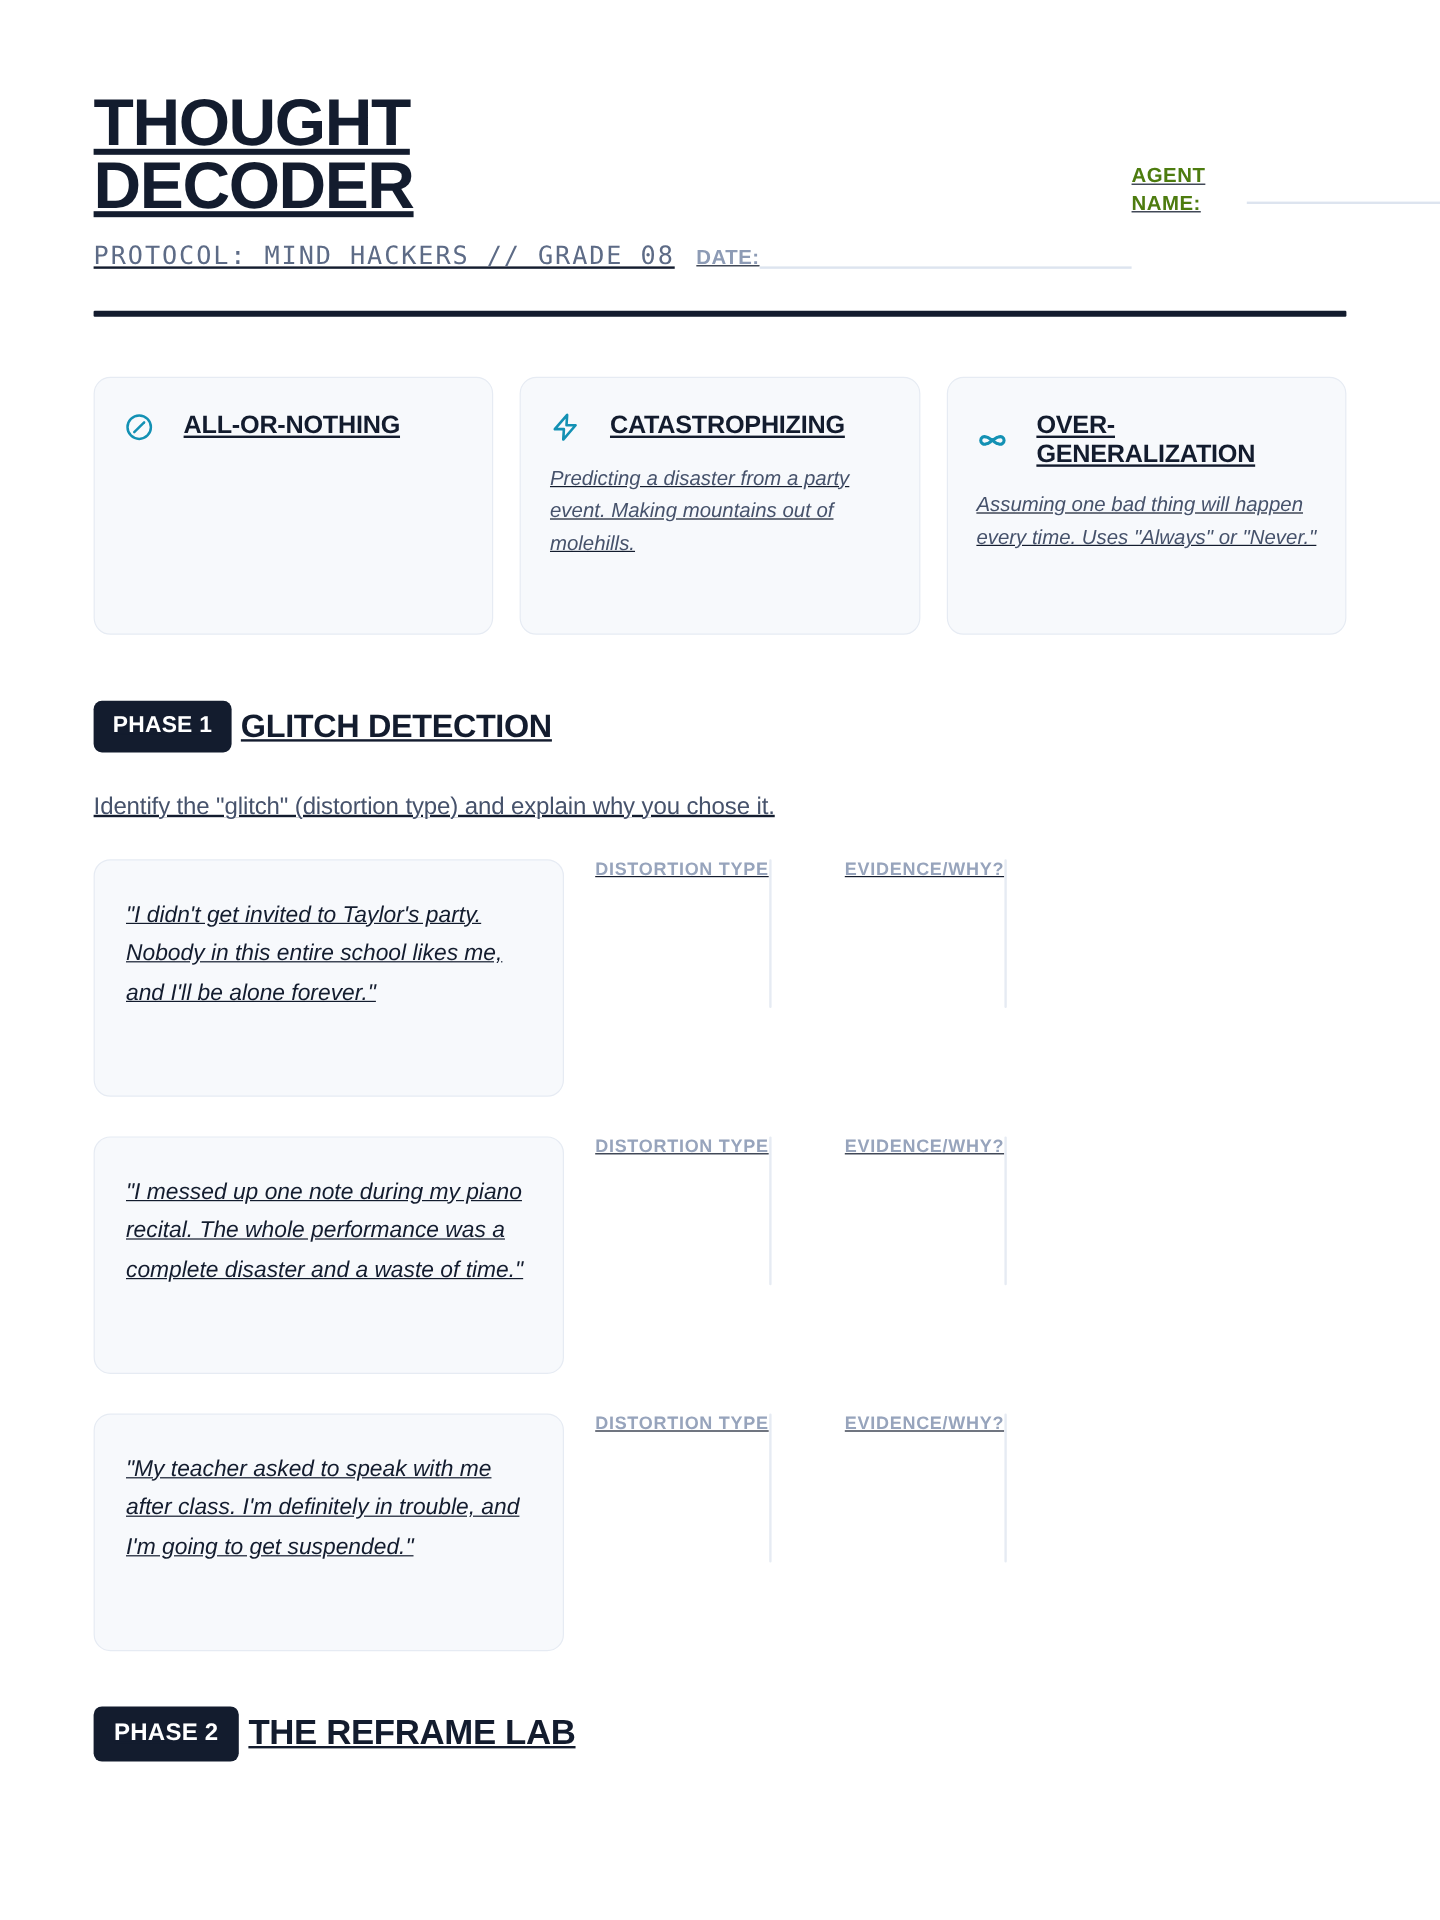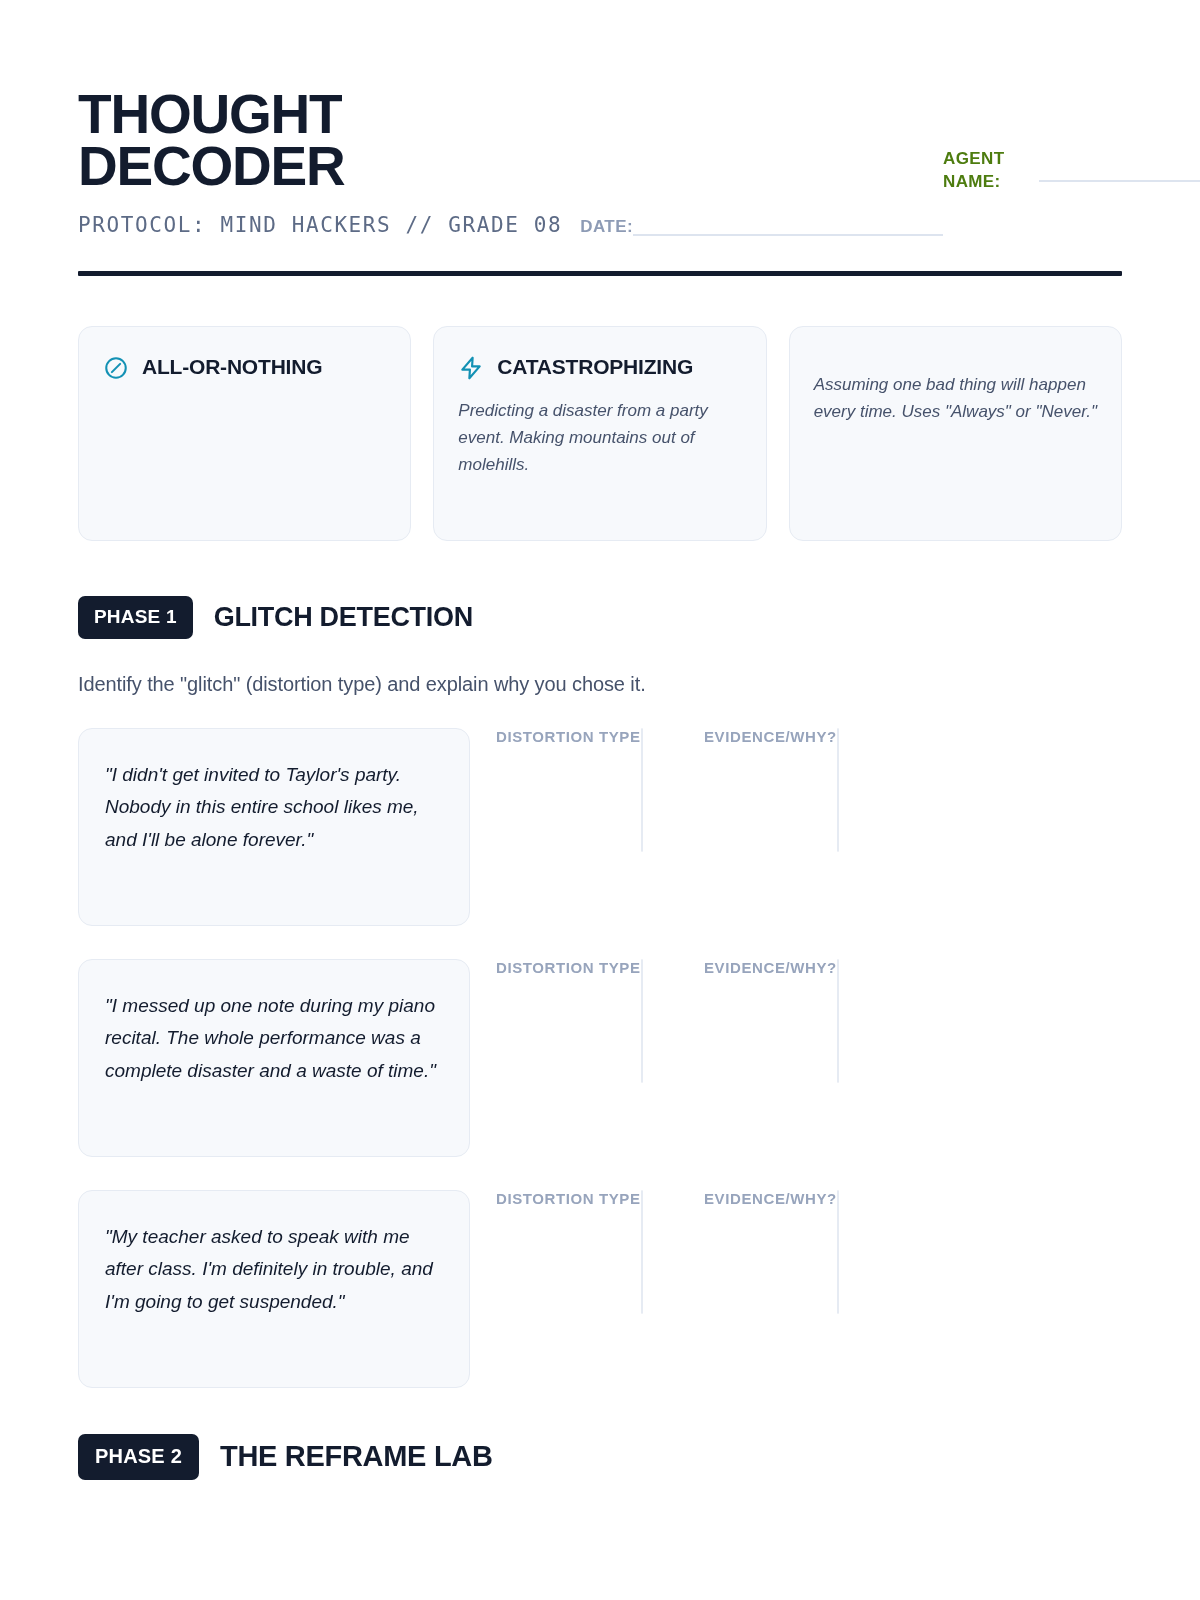--- a/index.html
+++ b/index.html
@@ -10,21 +10,22 @@
     background: #ffffff;
     font-family: "Liberation Sans", sans-serif;
     color: #131c2e;
     overflow: hidden;
   }
 
   .page {
     position: relative;
     width: 1200px;
     height: 1600px;
-    padding: 16px 78px;
+    padding: 4px 78px;
+    text-decoration: underline;
   }
 
   
   .header {
     display: flex;
     align-items: flex-start;
     justify-content: space-between;
     padding-top: 72px;
   }
 
@@ -115,21 +116,21 @@
     background: #f7f9fc;
     border: 1px solid #e6ebf3;
     border-radius: 14px;
     padding: 28px 24px 26px 24px;
     min-height: 215px;
   }
 
   .card-head {
     display: flex;
     align-items: center;
-    gap: 13px;
+    gap: 24px;
   }
 
   .card-icon {
     flex: 0 0 auto;
     width: 26px;
     height: 26px;
     display: flex;
     align-items: center;
     justify-content: center;
     color: #1391b4;
@@ -150,21 +151,21 @@
     font-size: 17px;
     font-style: italic;
     line-height: 1.6;
     color: #46526b;
   }
 
   
   .phase-row {
     display: flex;
     align-items: center;
-    gap: 21px;
+    gap: 8px;
   }
 
   .phase-badge {
     background: #131c2e;
     color: #ffffff;
     font-size: 19px;
     font-weight: 700;
     letter-spacing: 0.2px;
     padding: 10px 16px 11px 16px;
     border-radius: 7px;
@@ -288,20 +289,28 @@
           <svg width="26" height="26" viewBox="0 0 24 24" fill="none" stroke="currentColor" stroke-width="2" stroke-linejoin="round" stroke-linecap="round">
             <polygon points="13.5,2.5 4,13.5 11,13.5 10.5,21.5 20,10.5 13,10.5"></polygon>
           </svg>
         </span>
         <span class="card-title">CATASTROPHIZING</span>
       </div>
       <div class="card-desc">Predicting a disaster from a party event. Making mountains out of molehills.</div>
     </div>
 
     <div class="card">
+      <div class="card-head">
+        <span class="card-icon">
+          <svg width="26" height="26" viewBox="0 0 24 24" fill="none" stroke="currentColor" stroke-width="2.4" stroke-linecap="round">
+            <path d="M7.2 14.6a2.9 2.9 0 1 1 0-5.2c1.6 0 2.6 1.2 4.8 2.6 2.2 1.4 3.2 2.6 4.8 2.6a2.9 2.9 0 1 0 0-5.2c-1.6 0-2.6 1.2-4.8 2.6-2.2 1.4-3.2 2.6-4.8 2.6Z"></path>
+          </svg>
+        </span>
+        <span class="card-title">OVER-GENERALIZATION</span>
+      </div>
       <div class="card-desc">Assuming one bad thing will happen every time. Uses "Always" or "Never."</div>
     </div>
 
   </div>
 
   <div class="phase-row phase1-row">
     <span class="phase-badge">PHASE 1</span>
     <span class="phase-title">GLITCH DETECTION</span>
   </div>
 

